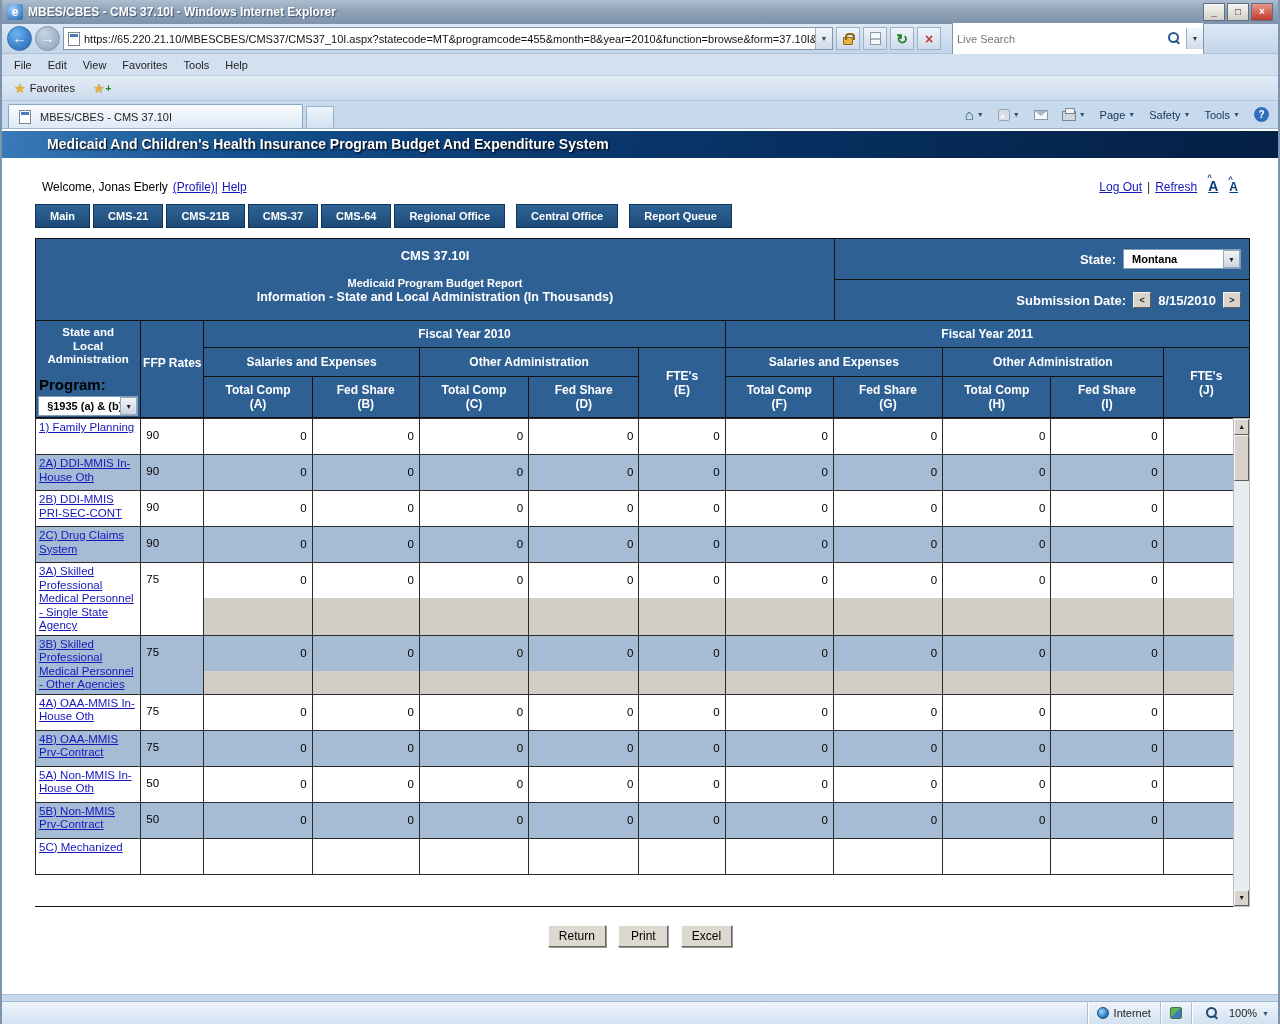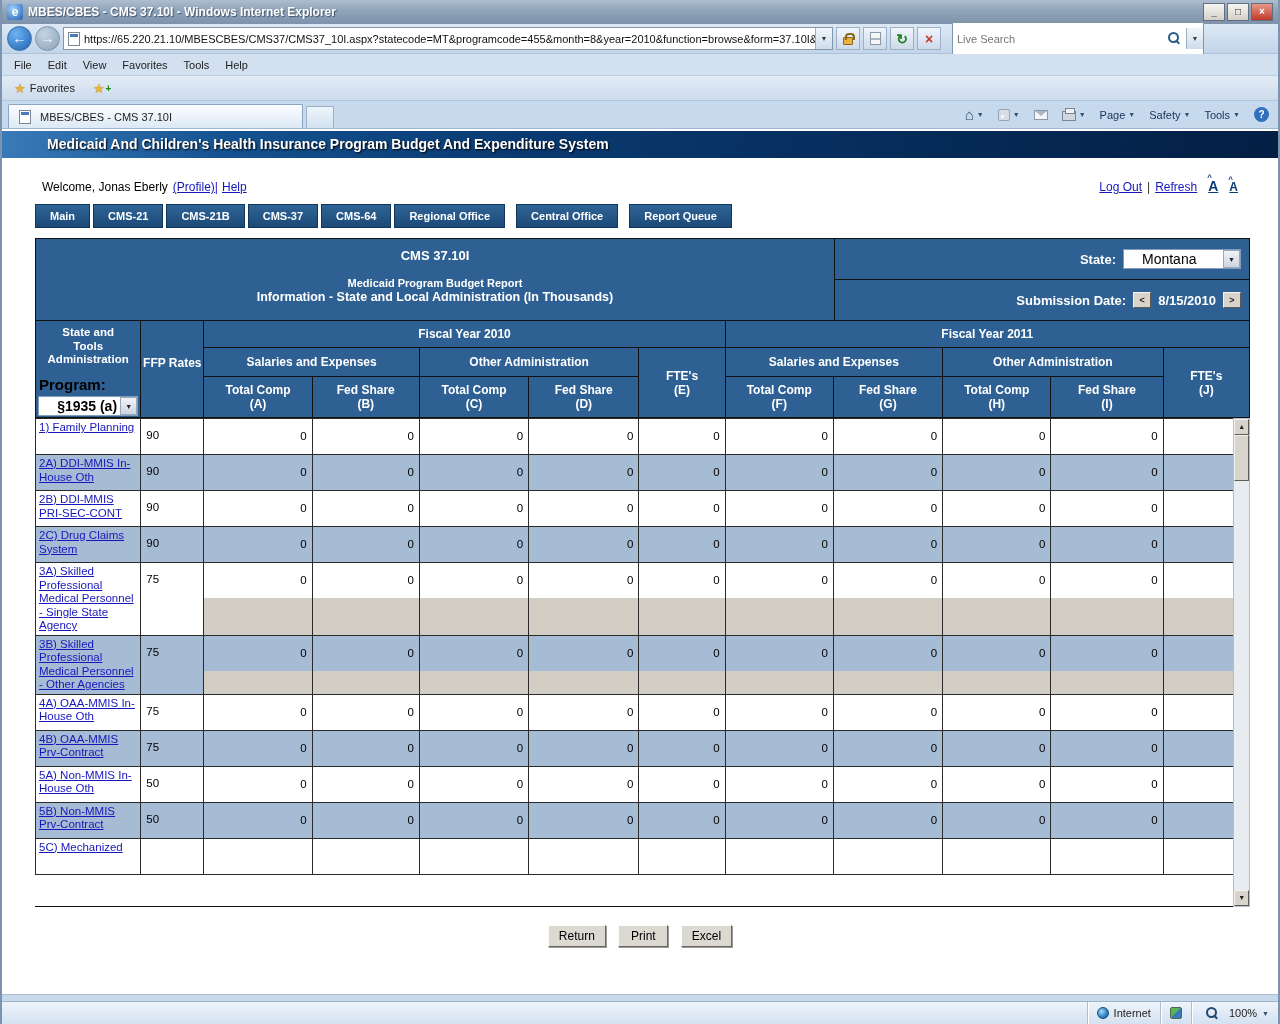--- a/index.html
+++ b/index.html
@@ -113,21 +113,21 @@
   .rpt-head { display:flex; background:#2e6093; border:1px solid #111; border-bottom:none; height:82px; }
   .rpt-head-left { width:799px; border-right:1px solid #111; color:#fff; text-align:center; }
   .rpt-code { font-weight:bold; font-size:13px; margin-top:9px; }
   .rpt-title { font-weight:bold; font-size:11px; margin-top:14px; }
   .rpt-sub { font-weight:bold; font-size:12.5px; margin-top:1px; }
   .rpt-head-right { flex:1; display:flex; flex-direction:column; color:#fff; }
   .rpt-row { flex:1; display:flex; align-items:center; justify-content:flex-end; padding-right:8px; gap:7px; }
   .rpt-row.first { border-bottom:1px solid #111; }
   .rpt-label { font-weight:bold; font-size:13px; }
   .xp-select { background:#fff; border:1px solid #7f9db9; height:20px; display:flex; align-items:center; cursor:pointer; }
-  .xp-select .sel-txt { flex:1; font-size:14px; color:#000; padding:0 18px; white-space:nowrap; overflow:hidden; }
+  .xp-select .sel-txt { flex:1; font-size:11px; color:#000; padding:0 8px; white-space:nowrap; overflow:hidden;font-weight:bold; }
   .xp-select .sel-btn { width:17px; height:18px; background:linear-gradient(#f2f3f5,#cdd5e2);
                         border:1px solid #98a8bc; font-size:7px; text-align:center; line-height:17px; color:#223; }
   .state-select { width:118px; }
   .tiny-btn { width:18px; height:16px; background:#d8d4cb; border:1px solid #5f5c55; border-top-color:#f4f3f0;
               border-left-color:#f4f3f0; font-size:9px; font-weight:bold; color:#222; text-align:center;
               line-height:14px; cursor:pointer; }
   .sub-date { font-weight:bold; font-size:13px; }
 
   
   table.hdr, table.grid { border-collapse:collapse; table-layout:fixed; width:1215px; }
@@ -345,21 +345,21 @@
             <col style="width:86px">
           <col style="width:108px">
             <col style="width:109px">
             <col style="width:108px">
             <col style="width:112px">
             <col style="width:86px">
         </colgroup>
         <tbody>
             <tr class="hrow1">
           <td rowspan="3" class="corner">
-            <div class="corner-title">State and Tools Administration</div>
+            <div class="corner-title">State and Local Administration</div>
             <div class="program-label">Program:</div>
             <div class="xp-select program-select">
               <span class="sel-txt">§1935 (a) &amp; (b)</span>
               <span class="sel-btn">▼</span>
             </div>
           </td>
           <td rowspan="3" class="ffp-hd">FFP Rates</td>
           <td colspan="5">Fiscal Year 2010</td>
           <td colspan="5">Fiscal Year 2011</td>
         </tr>

